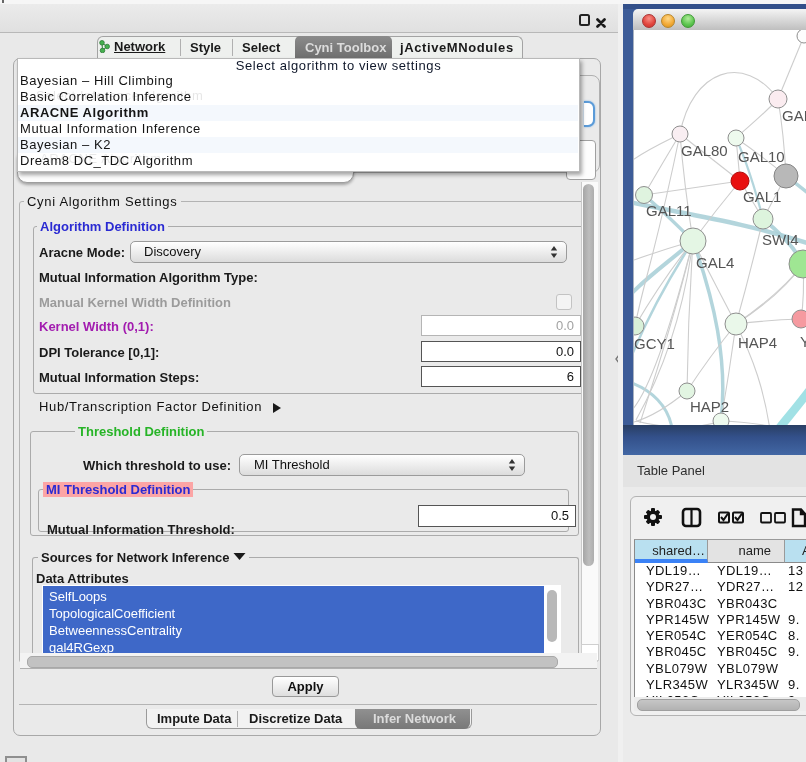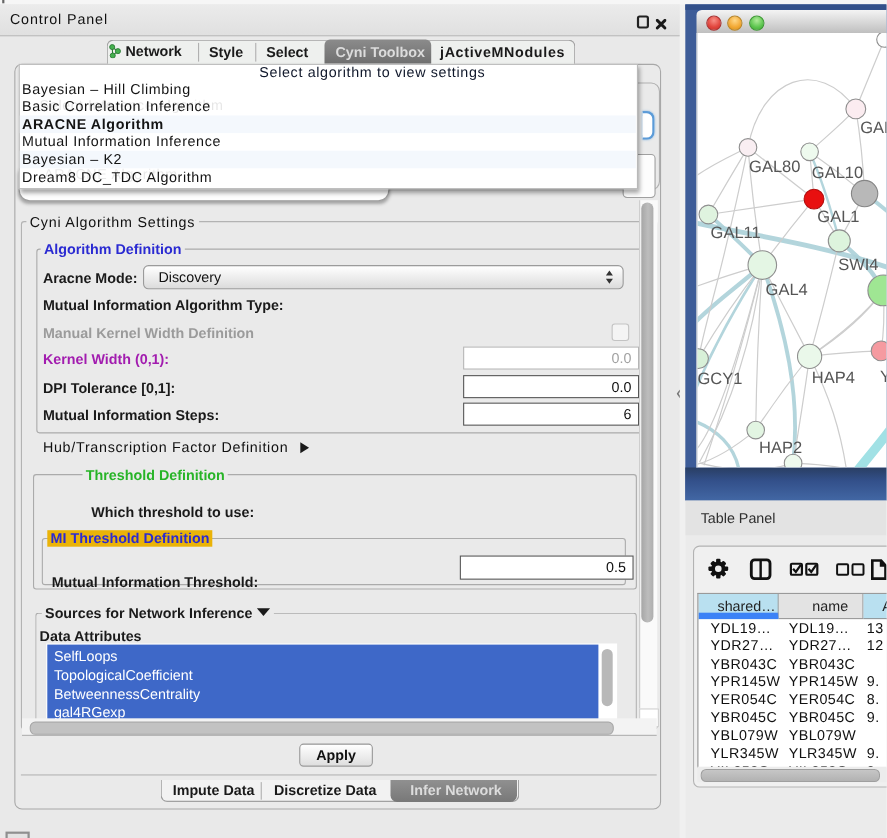--- a/index.html
+++ b/index.html
@@ -12,37 +12,36 @@
 
 .fld{background:#fff;font-size:13px;color:#111;text-align:right;padding-right:6px;line-height:19px;}
 </style>
 </head>
 <body>
 <div id="app">
 <div class="a" style="left:2px;top:0;width:2px;height:3px;background:#666;"></div>
 
 <div class="a" style="left:0;top:4px;width:618px;height:758px;background:#e9e9e9;"></div>
 <div class="a" style="left:0;top:4px;width:618px;height:28px;background:linear-gradient(#ebebeb,#e0e0e0);border-bottom:1px solid #b8b8b8;"></div>
-<div class="a n13" style="left:9px;top:4px;height:28px;line-height:28px;color:#111;letter-spacing:0.8px;">Control Panel</div>
 
 <div class="a" style="left:579px;top:14px;width:7px;height:8px;border:2px solid #222;border-radius:2.5px;"></div>
 <div class="a" style="left:596px;top:14px;width:10px;height:10px;">
   <svg width="10" height="10">
         <path d="M1.5 1.5 L8.5 8.5 M8.5 1.5 L1.5 8.5" stroke="#1a1a1a" stroke-width="2.7" stroke-linecap="round"></path>
       </svg>
 </div>
 
 <div class="a" style="left:13px;top:58px;width:586px;height:676px;background:#eaeaea;border:1px solid #a8a8a8;border-radius:7px;"></div>
 
 <div class="a" style="left:97px;top:36px;height:22px;width:424px;">
   <div class="a" style="left:0;top:0;width:424px;height:22px;border:1px solid #a3a3a3;border-bottom:none;border-radius:6px 6px 0 0;background:#eef0ee;"></div>
   <div class="a" style="left:83px;top:3px;width:1px;height:17px;background:#b0b0b0;"></div>
   <div class="a" style="left:135px;top:3px;width:1px;height:17px;background:#b0b0b0;"></div>
   <div class="a" style="left:198px;top:0;width:97px;height:22px;background:linear-gradient(#8b8b8b,#6f6f6f);border-radius:5px 5px 0 0;"></div>
-  <div class="a b13" style="left:2px;top:3px;">
+  <div class="a b13" style="left:2px;top:3px;text-decoration:underline;">
     <svg width="11" height="13" style="vertical-align:-2px;margin-right:4px;">
           <path d="M3 3 L8 6.5 L3.5 10.5 M3 3 L3.5 10.5" stroke="#2c7a35" stroke-width="1" fill="none"></path>
           <circle cx="3" cy="2.8" r="2.3" fill="#45b14f" stroke="#2c7a35" stroke-width="0.8"></circle>
           <circle cx="8.2" cy="6.5" r="2.3" fill="#45b14f" stroke="#2c7a35" stroke-width="0.8"></circle>
           <circle cx="3.5" cy="10.5" r="2.3" fill="#45b14f" stroke="#2c7a35" stroke-width="0.8"></circle>
         </svg>Network</div>
   <div class="a b13" style="left:93px;top:4px;">Style</div>
   <div class="a b13" style="left:145px;top:4px;">Select</div>
   <div class="a b13" style="left:208px;top:4px;color:#dcdcdc;">Cyni Toolbox</div>
   <div class="a b13" style="left:303px;top:4px;letter-spacing:0.6px;">jActiveMNodules</div>
@@ -75,22 +74,25 @@
 <div class="fld a" style="left:421px;top:366px;width:152px;height:19px;border:1px solid #555;">6</div>
 
 <div class="a n13" style="left:39px;top:399px;color:#111;letter-spacing:0.65px;">Hub/Transcription Factor Definition</div>
 <div class="a" style="left:272px;top:400px;"><svg width="10" height="12">
         <path d="M1 1 L9 6 L1 11 Z" fill="#1a1a1a"></path>
       </svg></div>
 
 <div class="a" style="left:30px;top:431px;width:547px;height:103px;border:1px solid #ababab;border-radius:3px;"></div>
 <div class="a b13" style="left:34px;top:424px;background:#eaeaea;padding:0 3px;color:#27b427;margin-left:41px;">Threshold Definition</div>
 <div class="a b13" style="left:83px;top:458px;">Which threshold to use:</div>
+<div class="cmb a" style="left:239px;top:454px;width:284px;height:20px;"><span style="margin-left:14px;">MI Threshold</span><svg style="position:absolute;right:8px;top:3px;" width="8" height="14">
+        <path d="M4 1 L7.2 5.5 L0.8 5.5 Z M4 13 L7.2 8.5 L0.8 8.5 Z" fill="#333"></path>
+      </svg></div>
 <div class="a" style="left:38px;top:489px;width:529px;height:41px;border:1px solid #ababab;border-radius:3px;"></div>
-<div class="a b13" style="left:43px;top:482px;background:#eab308;padding:0 3px;color:#2a2ad2;">MI Threshold Definition</div>
+<div class="a b13" style="left:43px;top:482px;background:#fca5a5;padding:0 3px;color:#2a2ad2;">MI Threshold Definition</div>
 <div class="a b13" style="left:47px;top:511px;margin-top:11px;">Mutual Information Threshold:</div>
 <div class="fld a" style="left:418px;top:505px;width:150px;height:20px;border:1px solid #555;">0.5</div>
 
 <div class="a" style="left:32px;top:557px;width:545px;height:109px;border:1px solid #ababab;border-radius:3px;border-bottom:none;"></div>
 <div class="a b13" style="left:38px;top:550px;background:#eaeaea;padding:0 3px;">Sources for Network Inference <svg width="13" height="9" style="vertical-align:1px;">
         <path d="M0.5 1 L12.5 1 L6.5 8 Z" fill="#1a1a1a"></path>
       </svg></div>
 <div class="a b13" style="left:36px;top:571px;">Data Attributes</div>
 <div class="a" style="left:42px;top:585px;width:519px;height:71px;background:#fff;"></div>
 <div class="a" style="left:43px;top:586px;width:501px;height:70px;background:#3e68c8;"></div>
@@ -251,21 +253,21 @@
     <rect x="100" y="9.5" width="10" height="10" rx="1" stroke-width="2"></rect>
     <path d="M102 14 l2.5 3 l4.5 -6.5" stroke-width="2"></path>
     <rect x="128" y="10" width="10" height="9.5" rx="1" stroke-width="1.8"></rect>
     <rect x="142" y="10" width="10" height="9.5" rx="1" stroke-width="1.8"></rect>
     <path d="M160 6.5 h8 l4 4.5 v12 h-12 z M168 6.5 v4.5 h4" stroke-width="2.4"></path>
   </g>
 </svg>
 </div>
 
 <div class="a" style="left:634px;top:539px;width:172px;height:158px;border-left:1px solid #8a8a8a;border-top:1px solid #9a9a9a;overflow:hidden;">
-  <div class="a" style="left:0;top:0;width:73px;height:23px;background:#b9e0f0;border-right:1px solid #9a9a9a;border-bottom:6px solid #3b82f6;box-sizing:border-box;font-size:13px;color:#222;text-align:right;line-height:22px;padding-right:2px;">shared…</div>
+  <div class="a" style="left:0;top:0;width:73px;height:23px;background:#b9e0f0;border-right:1px solid #9a9a9a;border-bottom:4px solid #3b82f6;box-sizing:border-box;font-size:13px;color:#222;text-align:right;line-height:22px;padding-right:2px;">shared…</div>
   <div class="a" style="left:73px;top:0;width:77px;height:23px;background:#e3e3e3;border-right:1px solid #9a9a9a;border-bottom:1px solid #8a8a8a;box-sizing:border-box;font-size:13px;color:#222;text-align:right;line-height:22px;padding-right:13px;">name</div>
   <div class="a" style="left:150px;top:0;width:22px;height:23px;background:#b9e0f0;border-bottom:1px solid #8a8a8a;box-sizing:border-box;font-size:13px;color:#222;line-height:22px;padding-left:17px;overflow:hidden;">A</div>
   <div class="a" style="left:0;top:23px;width:172px;height:135px;background:#fff;"></div>
   <div class="a" style="left:11px;top:23px;font-size:13px;line-height:16.3px;color:#111;white-space:pre;letter-spacing:0.4px;">YDL19…
 YDR27…
 YBR043C
 YPR145W
 YER054C
 YBR045C
 YBL079W

